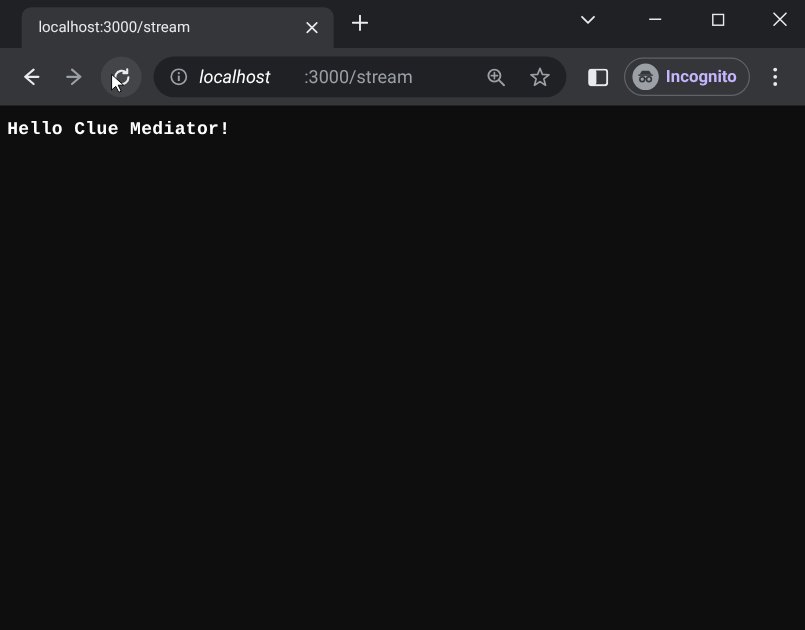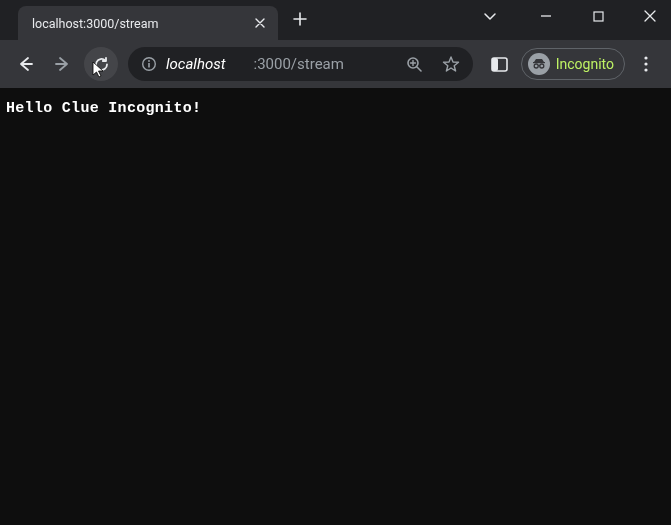--- a/index.html
+++ b/index.html
@@ -125,22 +125,23 @@
     .url .path { color: #9aa0a6; padding-left: 28px; }
     .omni-icon {
       width: 28px; height: 28px;
       display: flex; align-items: center; justify-content: center;
       color: #9aa0a6;
       cursor: pointer;
       border-radius: 50%;
     }
     .ext-btn, .incog-badge, .menu-btn {
       display: flex; align-items: center; justify-content: center;
-      color: #bef264;
-      cursor: pointer;
+      color: #c4b5fd;
+      cursor: pointer;
+      font-weight: bold;
     }
     .ext-btn { width: 34px; height: 34px; border-radius: 6px; }
     .incog-badge {
       height: 32px;
       border-radius: 16px;
       padding: 0 10px 0 6px;
       gap: 6px;
       font-size: 14px;
       border: 1px solid #5f6368;
     }
@@ -272,14 +273,14 @@
   <div class="menu-btn">
     <svg width="4" height="16" viewBox="0 0 4 16">
         <circle cx="2" cy="2" r="1.6" fill="#e8eaed"></circle>
         <circle cx="2" cy="8" r="1.6" fill="#e8eaed"></circle>
         <circle cx="2" cy="14" r="1.6" fill="#e8eaed"></circle>
       </svg>
   </div>
 </div>
 
 <div class="content">
-  <span>Hello Clue Incognito!</span>
+  <span>Hello Clue Mediator!</span>
 </div>
 
 </body></html>

